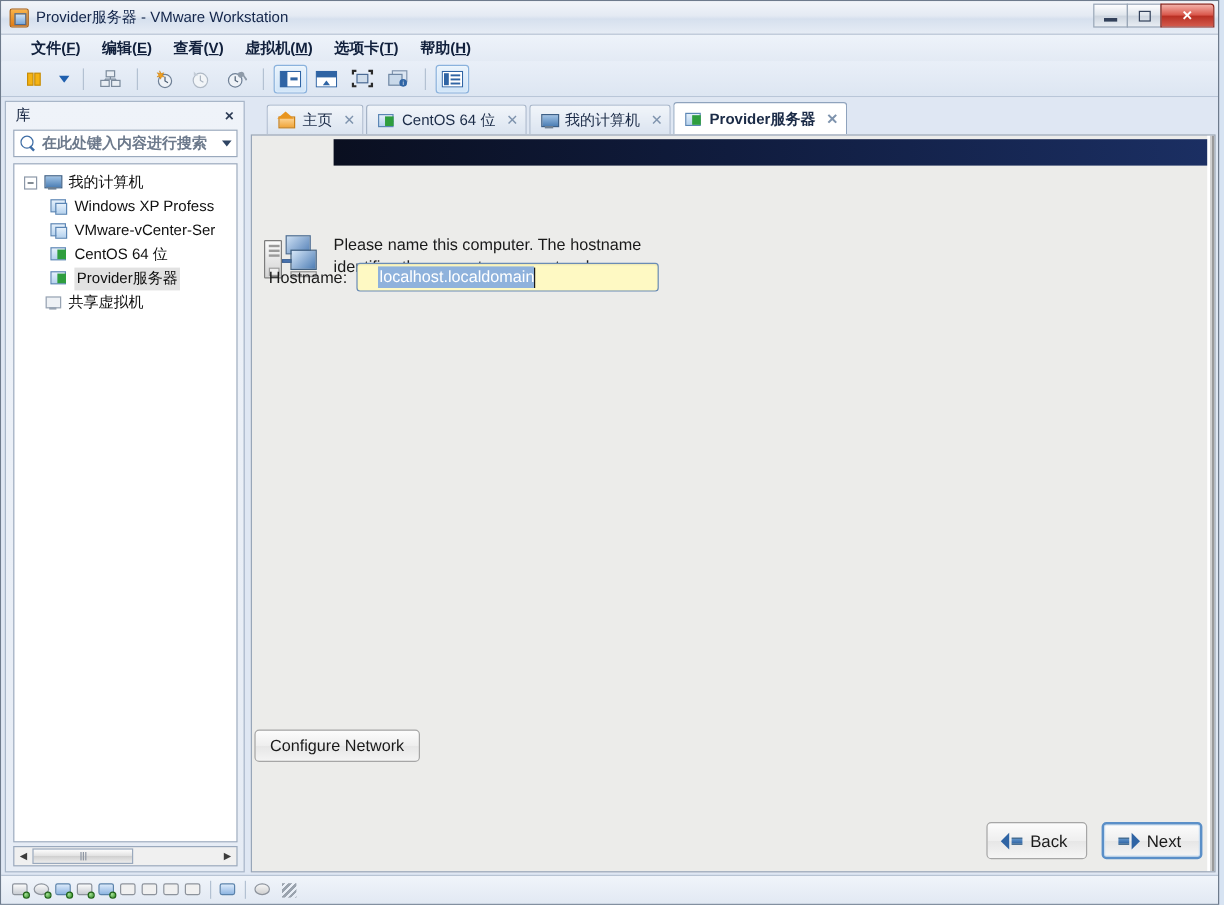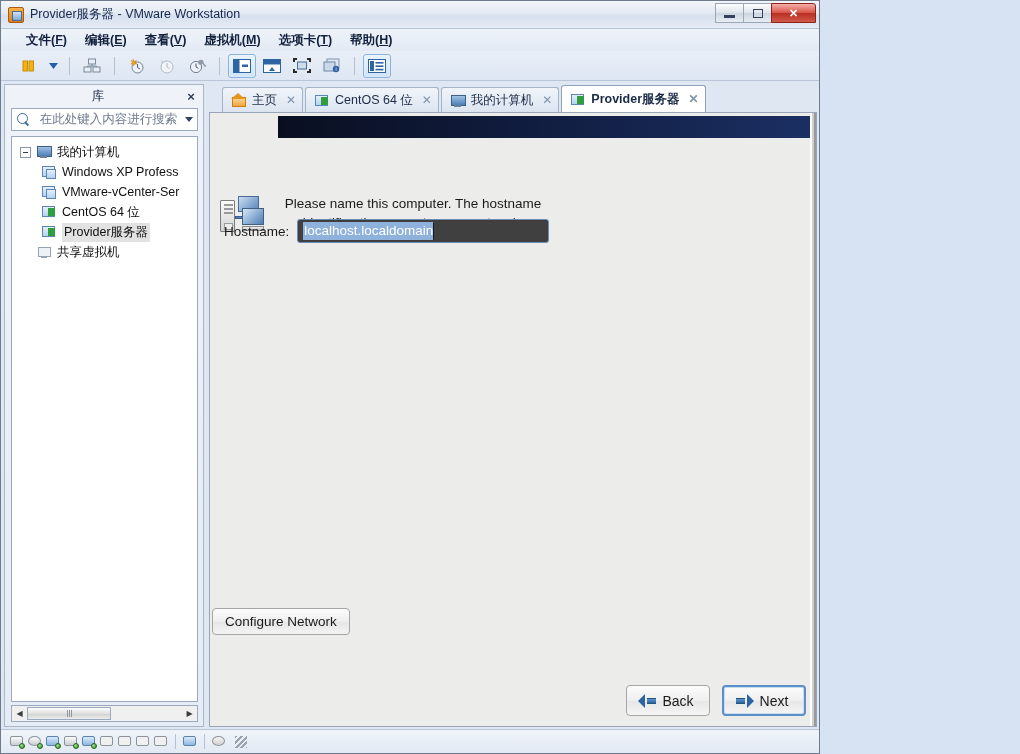--- a/index.html
+++ b/index.html
@@ -9,26 +9,25 @@
     overflow: hidden;
     font-family: "Liberation Sans", sans-serif;
     font-size: 12px;
     background: #d7e3f2;
   }
 
   
   #app-window {
     position: absolute;
     left: 0; top: 0;
-    width: 820px; height: 754px;
+    width: 1016px; height: 754px;
     background: linear-gradient(#e8eef7, #dbe5f2);
     border: 1px solid #6e7b8c;
     display: flex;
     flex-direction: column;
-    text-align: center;
   }
 
   
   #title-bar {
     height: 28px;
     position: relative;
     background: linear-gradient(#f2f5f9 0%, #e4eaf3 45%, #d6e0ee 55%, #e6ecf5 100%);
     border-bottom: 1px solid #b8c4d4;
     display: flex;
     align-items: center;
@@ -164,20 +163,21 @@
   }
   #search-box {
     margin: 1px 5px 5px 6px;
     height: 23px;
     background: #fff;
     border: 1px solid #9aa9bd;
     display: flex;
     align-items: center;
     padding: 0 4px 0 5px;
     flex: none;
+    font-weight: bold;
   }
   #search-box .mag {
     width: 13px; height: 13px;
     margin-right: 5px;
     position: relative;
     flex: none;
   }
   #search-box .mag::before {
     content:""; position:absolute; left:0; top:0;
     width:9px; height:9px; border:1.6px solid #3e6da5; border-radius:50%;
@@ -441,26 +441,26 @@
     display: flex;
     align-items: center;
   }
   #hostname-label {
     font-size: 13.5px;
     color: #1a1a1a;
     margin-right: 8px;
   }
   #hostname-input {
     width: 252px; height: 24px;
-    background: #404040;
+    background: #fef9c3;
     border: 1.5px solid #6a8cb5;
     border-radius: 3px;
     display: flex;
     align-items: center;
-    padding: 0 5px;
+    padding: 0 17px;
     box-shadow: inset 0 1px 1px rgba(0,0,0,.07);
   }
   #hostname-value {
     background: #8fb2dc;
     color: #ffffff;
     font-size: 13.5px;
     padding: 1px 0 2px 1px;
     white-space: nowrap;
   }
   #hostname-caret {

